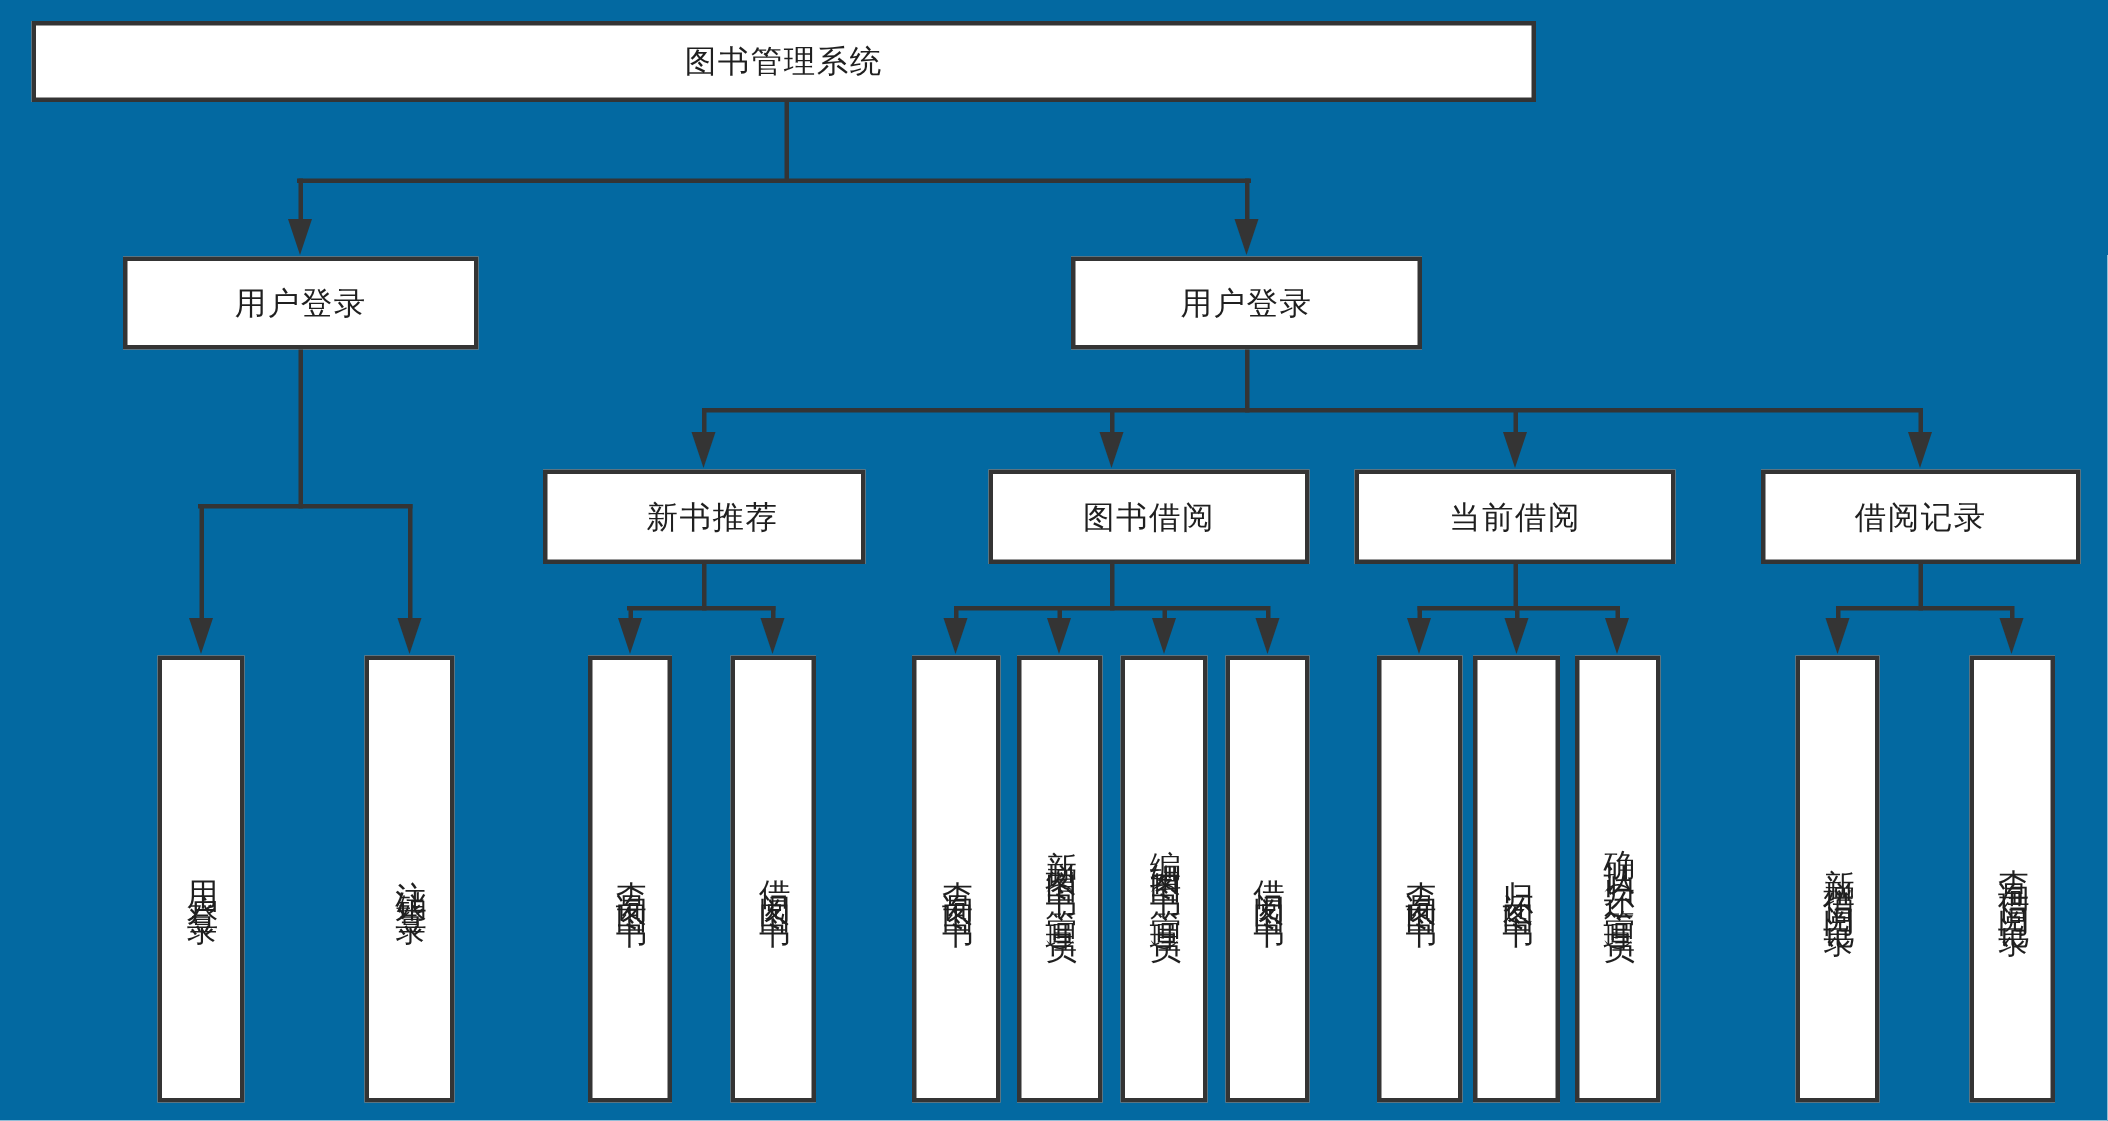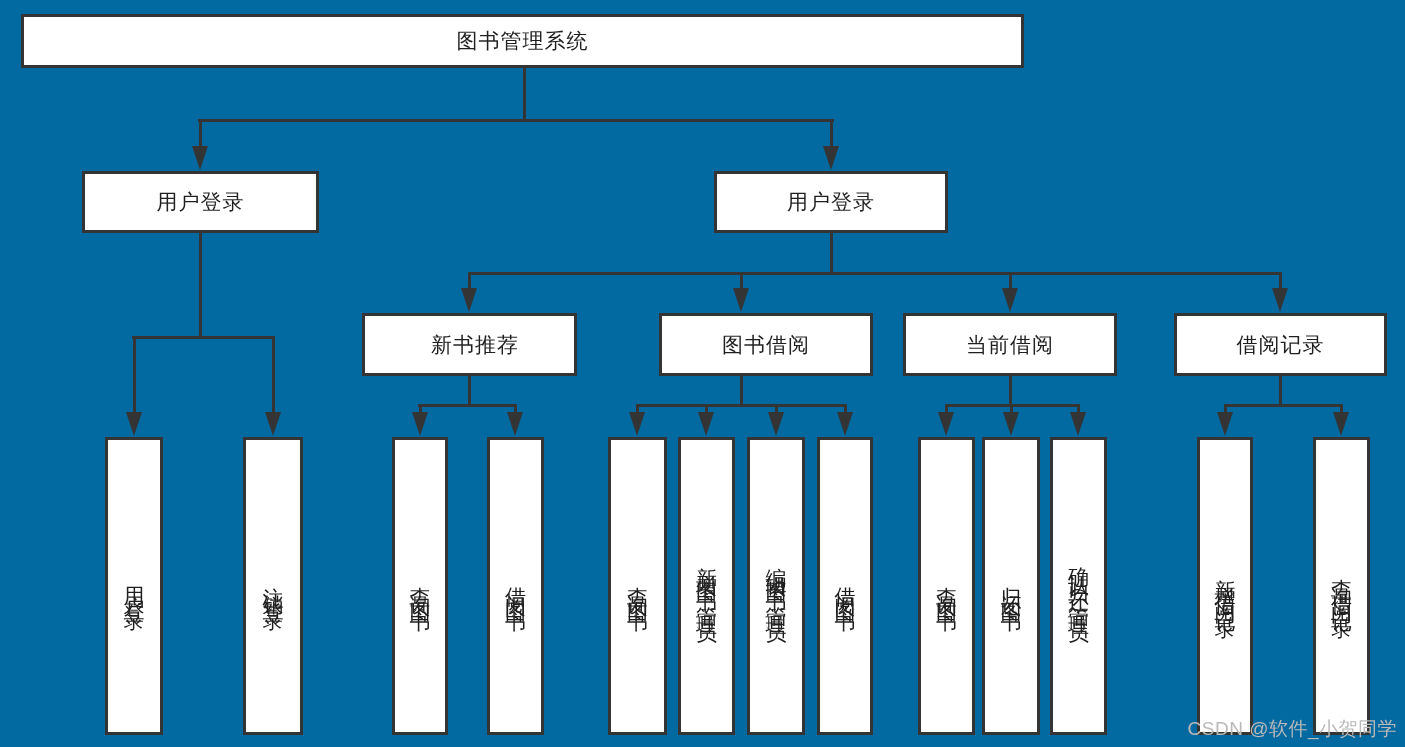--- a/index.html
+++ b/index.html
@@ -173,15 +173,14 @@
   <div class="vline" style="left:1077px;top:404px;height:12px;"></div>
   <div class="arrow" style="left:1070px;top:412px;"></div>
 
   <div class="vline" style="left:1279px;top:376px;height:31px;"></div>
   <div class="hline" style="left:1224px;top:404px;width:118px;"></div>
   <div class="vline" style="left:1224px;top:404px;height:12px;"></div>
   <div class="arrow" style="left:1217px;top:412px;"></div>
   <div class="vline" style="left:1340px;top:404px;height:12px;"></div>
   <div class="arrow" style="left:1333px;top:412px;"></div>
 
-  <div class="watermark">CSDN @软件_小贺同学</div>
 
 </div>
 
 </body></html>

